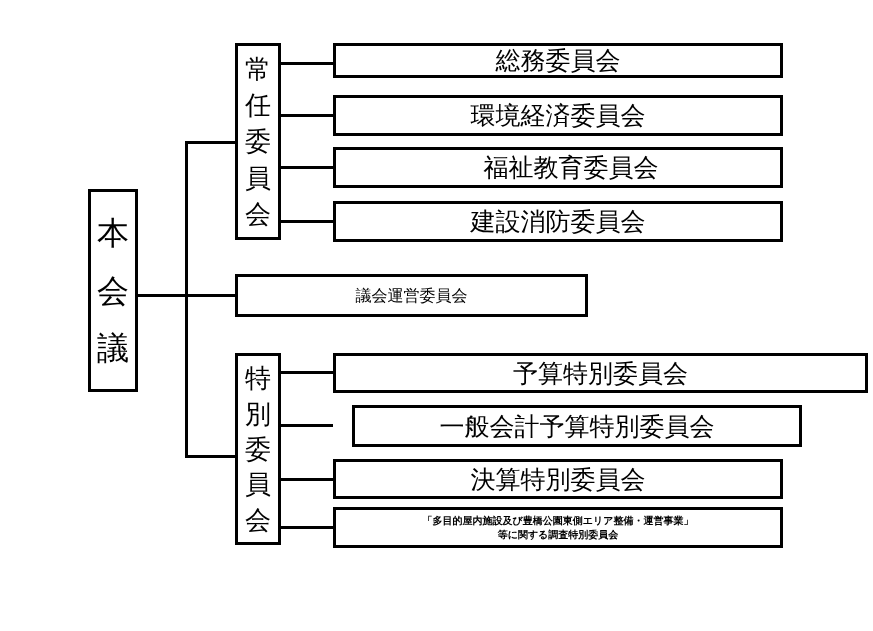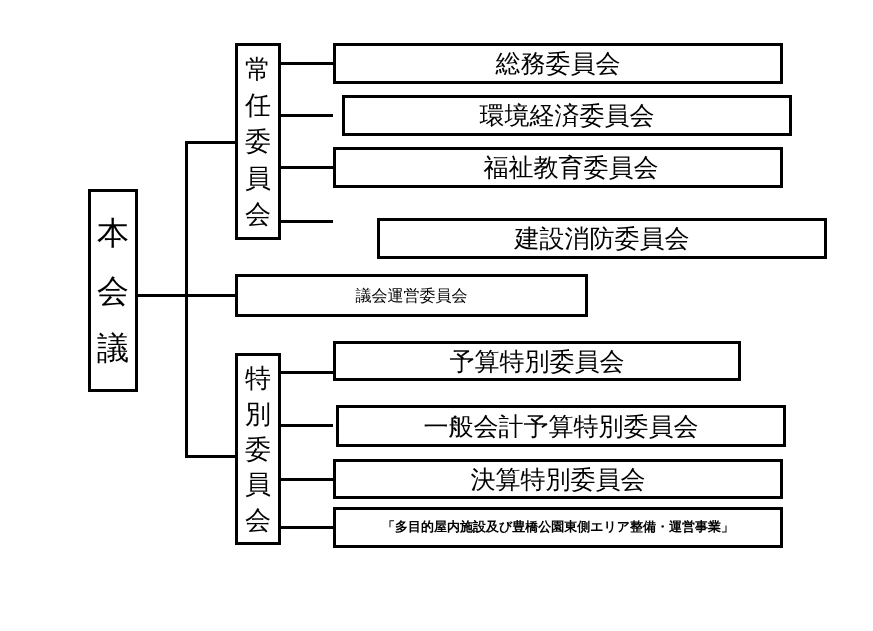--- a/index.html
+++ b/index.html
@@ -41,21 +41,21 @@
     display: flex;
     flex-direction: column;
     justify-content: space-evenly;
     align-items: center;
     width: 100%;
     height: 100%;
   }
   .vstack-large { font-size: 32px; line-height: 1; }
   .vstack-mid   { font-size: 26px; line-height: 1; }
   .smalltext {
-    font-size: 13px;
+    font-size: 10px;
     font-weight: 700;
     line-height: 1.4;
     text-align: center;
     white-space: nowrap;
     font-family: Liberation Serif, serif;
   }
   .line {
     position: absolute;
     background: #000000;
   }
@@ -105,41 +105,42 @@
         <span>委</span>
         <span>員</span>
         <span>会</span>
       </div>
   </div>
 
   <div class="box" style="left:235px; top:274px; width:353px; height:43px;">
     <span class="hlabel-mid">議会運営委員会</span>
   </div>
 
-  <div class="box" style="left:333px; top:43px; width:450px; height:41px;">
+  <div class="box" style="left:333px; top:43px; width:450px; height:35px;">
     <span class="hlabel">総務委員会</span>
   </div>
-  <div class="box" style="left:333px; top:95px; width:450px; height:41px;margin-left:9px;">
+  <div class="box" style="left:333px; top:95px; width:450px; height:41px;">
     <span class="hlabel">環境経済委員会</span>
   </div>
   <div class="box" style="left:333px; top:147px; width:450px; height:41px;padding-left:26px;">
     <span class="hlabel">福祉教育委員会</span>
   </div>
-  <div class="box" style="left:333px; top:218px; width:450px; height:41px;margin-left:44px;">
+  <div class="box" style="left:333px; top:201px; width:450px; height:41px;">
     <span class="hlabel">建設消防委員会</span>
   </div>
 
-  <div class="box" style="left:333px; top:341px; width:408px; height:40px;">
+  <div class="box" style="left:333px; top:353px; width:535px; height:40px;">
     <span class="hlabel">予算特別委員会</span>
   </div>
-  <div class="box" style="left:336px; top:405px; width:450px; height:42px;align-items:center;">
+  <div class="box" style="left:352px; top:405px; width:450px; height:42px;align-items:center;">
     <span class="hlabel">一般会計予算特別委員会</span>
   </div>
   <div class="box" style="left:333px; top:459px; width:450px; height:40px;text-align:right;">
     <span class="hlabel">決算特別委員会</span>
   </div>
   <div class="box" style="left:333px; top:507px; width:450px; height:41px;">
     <div class="smalltext">
       <div>「多目的屋内施設及び豊橋公園東側エリア整備・運営事業」</div>
+      <div>等に関する調査特別委員会</div>
     </div>
   </div>
 
 </div>
 
 </body></html>

